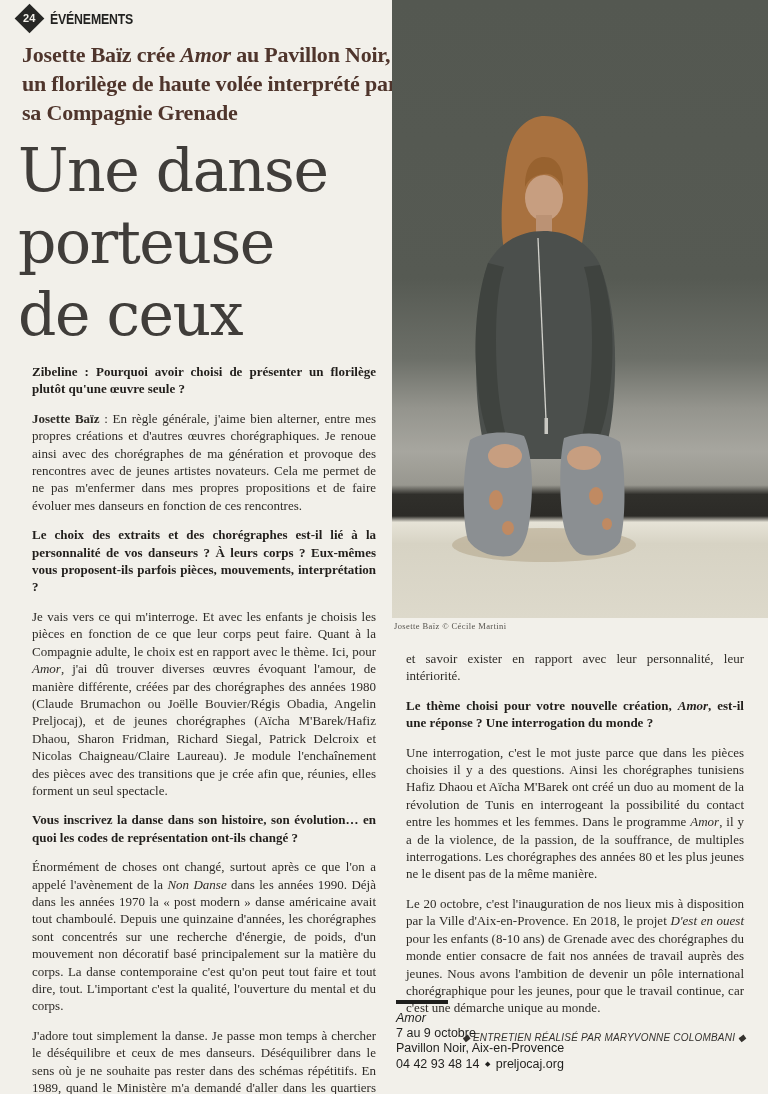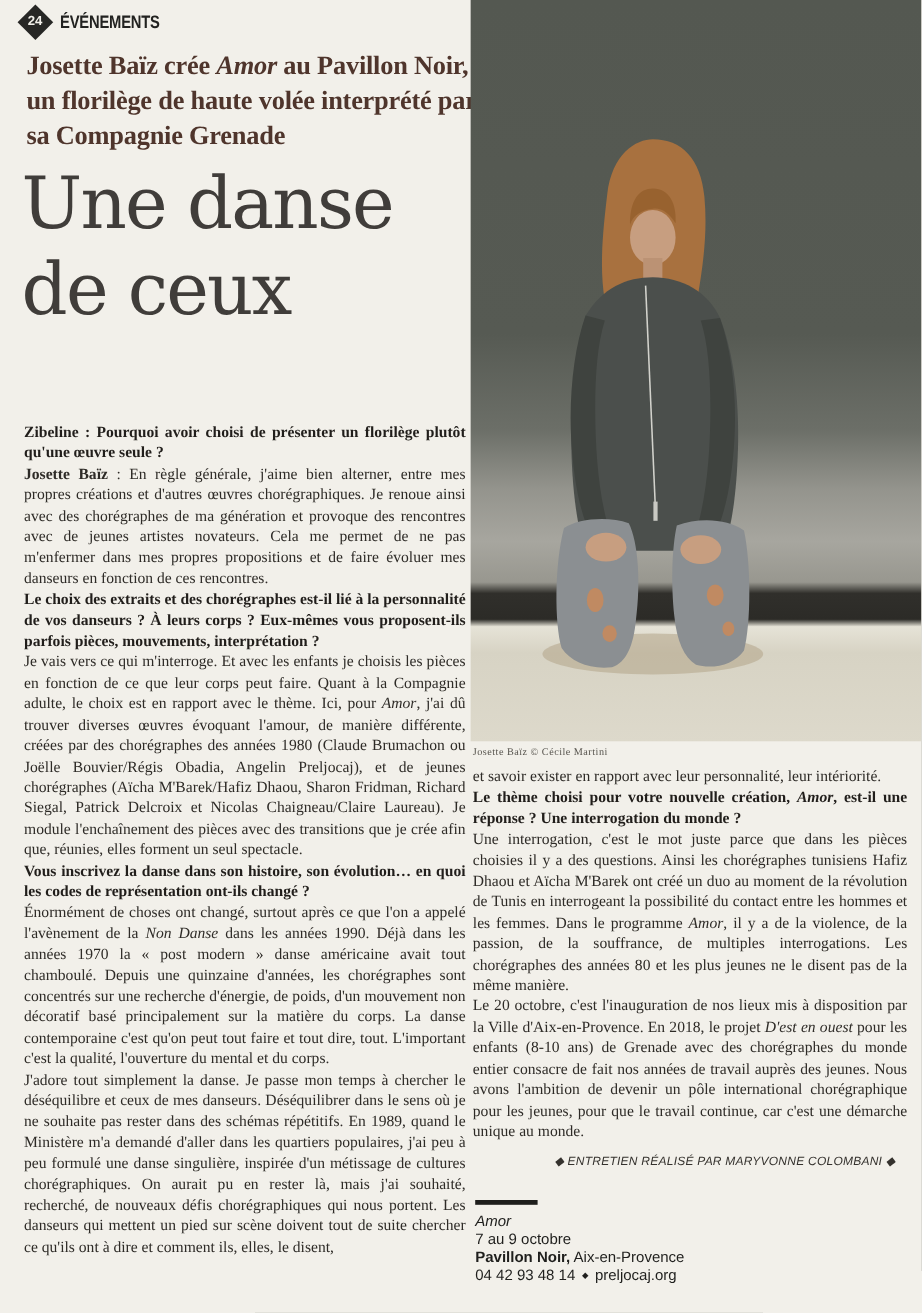--- a/index.html
+++ b/index.html
@@ -34,21 +34,21 @@
   
   .headline{
     position:absolute;left:18px;top:134px;width:390px;
     font-family:"DejaVu Serif",serif;font-weight:400;font-size:60px;line-height:72px;
     color:#403d3a;letter-spacing:-1.5px;
   }
   
   .col{position:absolute;font-size:13px;line-height:17.4px;text-align:justify;}
   .col-left{left:20px;top:351px;width:368px;}
   .col-right{left:394px;top:638px;width:362px;}
-  .col p{margin:0;}
+  .col p{margin:12px;}
   .col p.q{font-weight:700;color:#211e1b;}
   .col .b{font-weight:700;}
   .col .i{font-style:italic;}
   .byline{
     margin-top:9px;text-align:right;padding-right:10px;
     font-family:"Liberation Sans",sans-serif;font-style:italic;font-size:10px;
     letter-spacing:0.2px;color:#35322e;
   }
   
   .photo-wrap{position:absolute;left:392px;top:0;width:376px;height:618px;}
@@ -57,39 +57,40 @@
     position:absolute;left:394px;top:621px;
     font-size:8.5px;letter-spacing:0.4px;color:#55524c;
   }
   
   .event-box{
     position:absolute;left:396px;top:1000px;width:300px;
     font-family:"Liberation Sans",sans-serif;font-size:12.5px;line-height:15px;color:#1f1f1d;
   }
   .event-rule{width:52px;height:4px;background:#1e1e1c;margin-bottom:7px;}
   .event-title{font-style:italic;}
-  .event-venue .b{font-weight:700;}
+  .event-venue .b{font-weight:400;}
   .event-contact .diamond{font-size:7px;vertical-align:2px;padding:0 2px;}
 </style>
 </head>
 <body>
 
 <div class="page">
 
   <div class="section-header">
     <div class="page-badge">
       <span>24</span>
     </div>
     <div class="section-title">ÉVÉNEMENTS</div>
   </div>
 
   <div class="standfirst"><span class="b">Josette Baïz </span><span>crée </span><span class="i">Amor</span><span class="b"> au Pavillon Noir, un florilège de haute volée interprété par sa Compagnie Grenade</span></div>
 
   <div class="headline">
     <div>Une danse</div>
+    <div>porteuse</div>
     <div>de ceux</div>
   </div>
 
   <div class="col col-left">
       <p class="q"><span>Zibeline : Pourquoi avoir choisi de présenter un florilège plutôt qu'une œuvre seule ?</span></p>
       <p class="a"><span class="b">Josette Baïz</span><span> : En règle générale, j'aime bien alterner, entre mes propres créations et d'autres œuvres chorégraphiques. Je renoue ainsi avec des chorégraphes de ma génération et provoque des rencontres avec de jeunes artistes novateurs. Cela me permet de ne pas m'enfermer dans mes propres propositions et de faire évoluer mes danseurs en fonction de ces rencontres.</span></p>
       <p class="q"><span>Le choix des extraits et des chorégraphes est-il lié à la personnalité de vos danseurs ? À leurs corps ? Eux-mêmes vous proposent-ils parfois pièces, mouvements, interprétation ?</span></p>
       <p class="a"><span>Je vais vers ce qui m'interroge. Et avec les enfants je choisis les pièces en fonction de ce que leur corps peut faire. Quant à la Compagnie adulte, le choix est en rapport avec le thème. Ici, pour </span><span class="i">Amor</span><span>, j'ai dû trouver diverses œuvres évoquant l'amour, de manière différente, créées par des chorégraphes des années 1980 (Claude Brumachon ou Joëlle Bouvier/Régis Obadia, Angelin Preljocaj), et de jeunes chorégraphes (Aïcha M'Barek/Hafiz Dhaou, Sharon Fridman, Richard Siegal, Patrick Delcroix et Nicolas Chaigneau/Claire Laureau). Je module l'enchaînement des pièces avec des transitions que je crée afin que, réunies, elles forment un seul spectacle.</span></p>
       <p class="q"><span>Vous inscrivez la danse dans son histoire, son évolution… en quoi les codes de représentation ont-ils changé ?</span></p>
       <p class="a"><span>Énormément de choses ont changé, surtout après ce que l'on a appelé l'avènement de la </span><span class="i">Non Danse</span><span> dans les années 1990. Déjà dans les années 1970 la « post modern » danse américaine avait tout chamboulé. Depuis une quinzaine d'années, les chorégraphes sont concentrés sur une recherche d'énergie, de poids, d'un mouvement non décoratif basé principalement sur la matière du corps. La danse contemporaine c'est qu'on peut tout faire et tout dire, tout. L'important c'est la qualité, l'ouverture du mental et du corps.</span></p>

